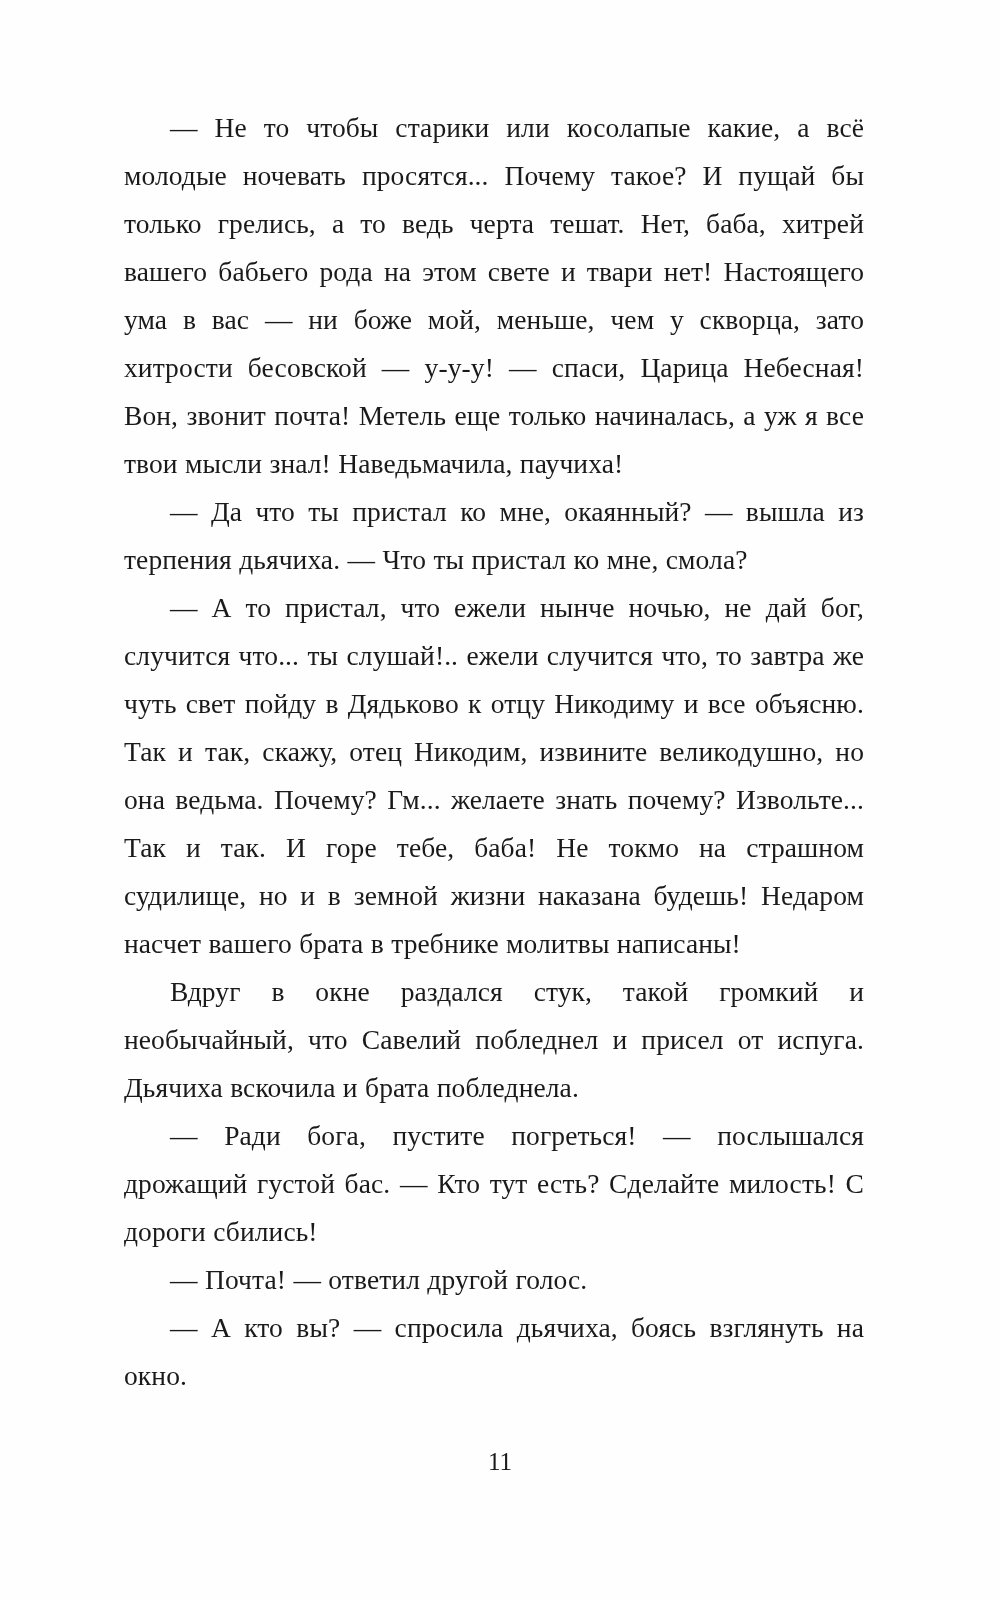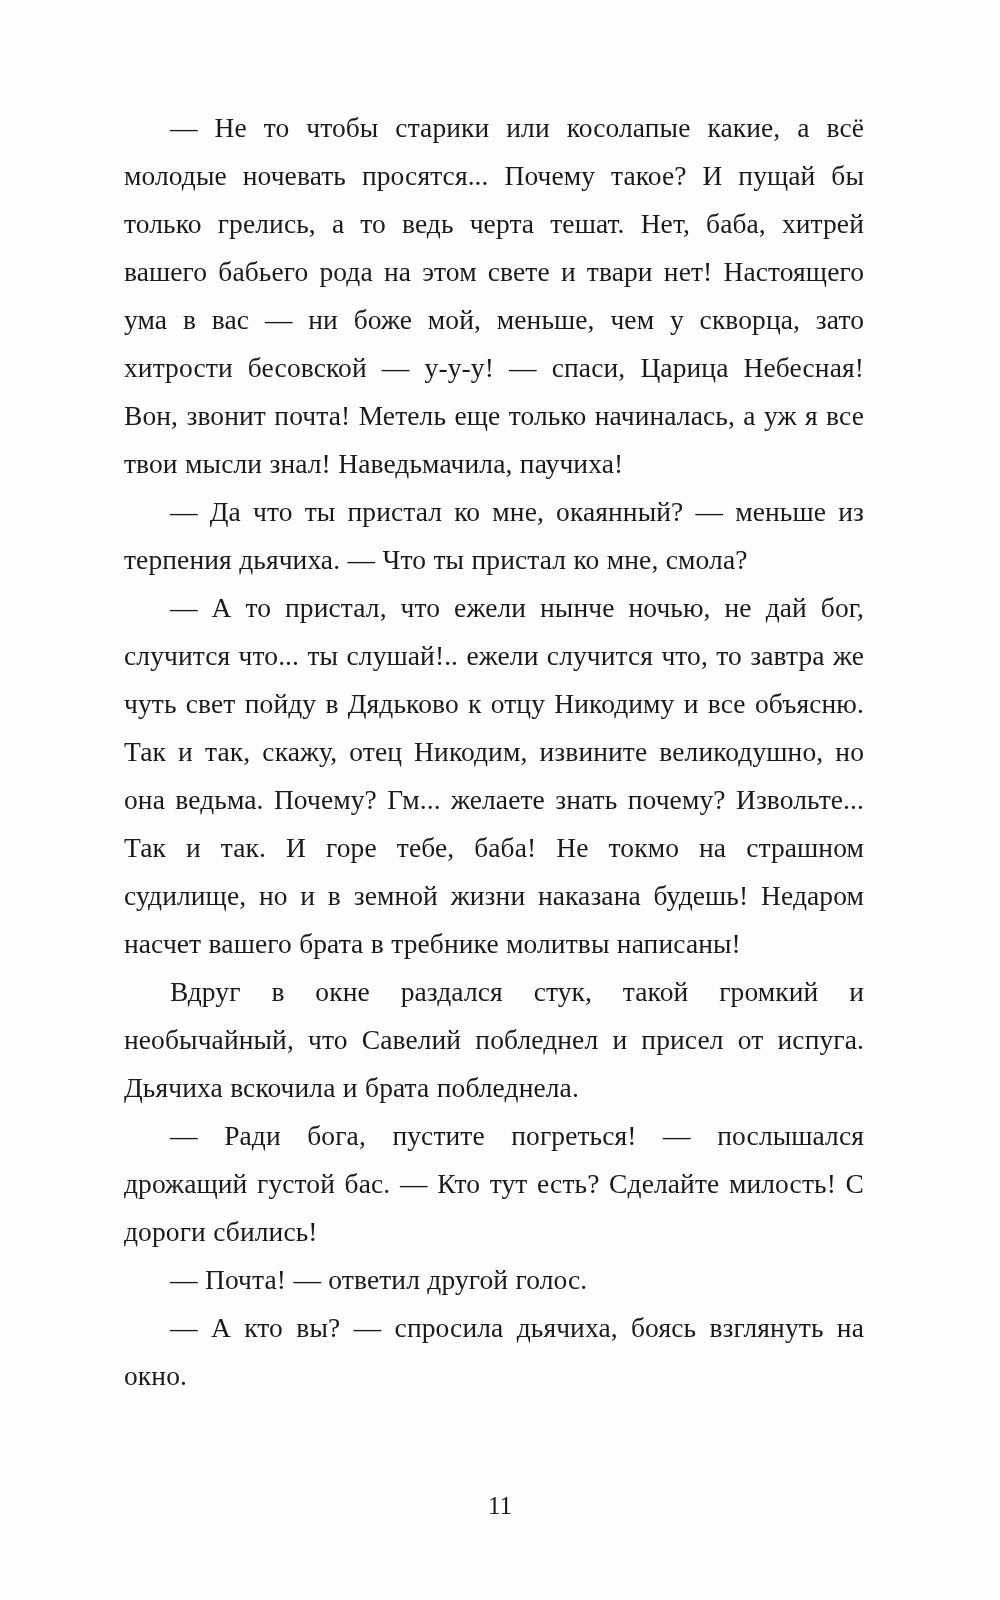--- a/index.html
+++ b/index.html
@@ -37,34 +37,34 @@
     word-spacing: 0.4px;
     hyphens: manual;
   }
   .para.last-line-left {
     text-align-last: left;
   }
   .folio {
     position: absolute;
     left: 0;
     right: 0;
-    top: 1492px;
+    top: 1448px;
     text-align: center;
     font-size: 25px;
     color: #1a1a1a;
     font-family: "Liberation Serif", serif;
   }
 </style>
 </head>
 <body>
 
 <div class="page">
   <div class="text-block">
     <p class="para">— Не то чтобы старики или косолапые какие, а всё молодые ночевать просятся... Почему такое? И пущай бы только грелись, а то ведь черта тешат. Нет, баба, хитрей вашего бабьего рода на этом свете и твари нет! Настоящего ума в вас — ни боже мой, меньше, чем у скворца, зато хитрости бесовской — у-у-у! — спаси, Царица Небесная! Вон, звонит почта! Метель еще только начиналась, а уж я все твои мысли знал! Наведьмачила, паучиха!</p>
-    <p class="para last-line-left">— Да что ты пристал ко мне, окаянный? — меньше из терпения дьячиха. — Что ты пристал ко мне, смола?</p>
+    <p class="para last-line-left">— Да что ты пристал ко мне, окаянный? — вышла из терпения дьячиха. — Что ты пристал ко мне, смола?</p>
     <p class="para">— А то пристал, что ежели нынче ночью, не дай бог, случится что... ты слушай!.. ежели случится что, то завтра же чуть свет пойду в Дядьково к отцу Никодиму и все объясню. Так и так, скажу, отец Никодим, извините великодушно, но она ведьма. Почему? Гм... желаете знать почему? Извольте... Так и так. И горе тебе, баба! Не токмо на страшном судилище, но и в земной жизни наказана будешь! Недаром насчет вашего брата в требнике молитвы написаны!</p>
     <p class="para last-line-left">Вдруг в окне раздался стук, такой громкий и необычайный, что Савелий побледнел и присел от испуга. Дьячиха вскочила и брата побледнела.</p>
     <p class="para last-line-left">— Ради бога, пустите погреться! — послышался дрожащий густой бас. — Кто тут есть? Сделайте милость! С дороги сбились!</p>
     <p class="para last-line-left">— Почта! — ответил другой голос.</p>
     <p class="para last-line-left">— А кто вы? — спросила дьячиха, боясь взглянуть на окно.</p>
   </div>
   <div class="folio">11</div>
 </div>
 
 </body></html>

